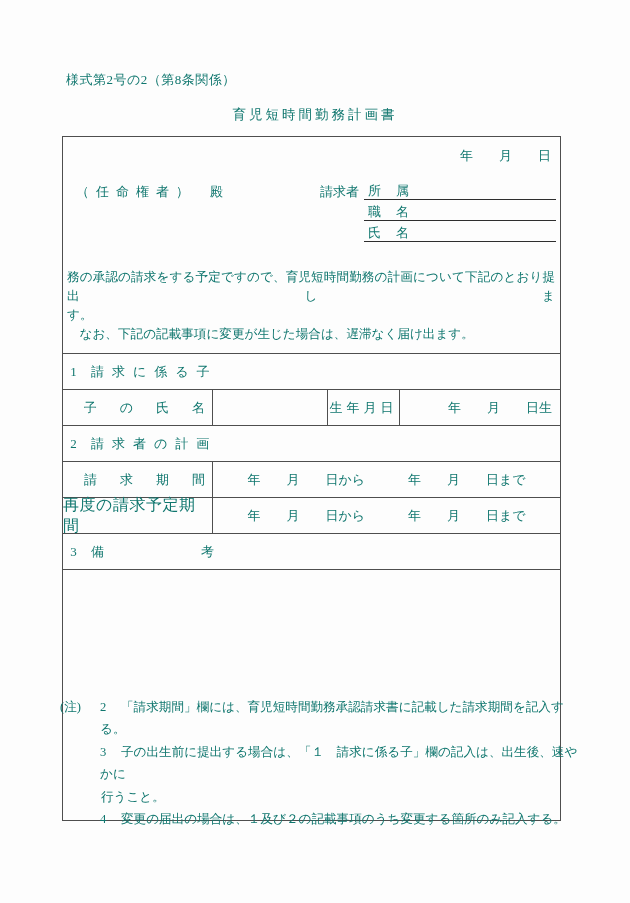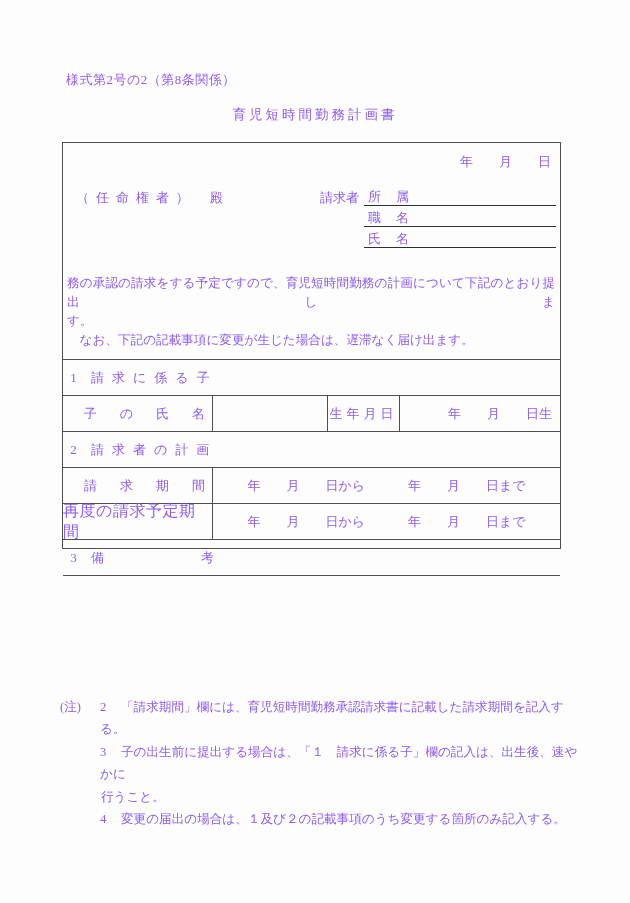--- a/index.html
+++ b/index.html
@@ -1,26 +1,26 @@
 <!DOCTYPE html>
 <html><head>
 <meta charset="utf-8">
 <style>
   html,body { margin:0; padding:0; background:#e9e9e9; }
   .page {
     position:relative; width:630px; height:903px; margin:0 auto;
-    background:#fdfdfd; color:#8b5cf6;
+    background:#fdfdfd; color:#0f766e;
     font-family:"Liberation Serif","DejaVu Serif",serif;
     font-size:13px; overflow:hidden;
   }
   .form-no { position:absolute; left:66px; top:71px; font-size:13px; letter-spacing:0.5px; }
   .doc-title { position:absolute; left:0; right:0; top:106px; text-align:center; font-size:13.5px; letter-spacing:3px; }
 
   .box {
-    position:absolute; left:62px; top:142px; width:499px; height:407px;
+    position:absolute; left:62px; top:136px; width:499px; height:685px;
     border:1px solid #4e4e4e; box-sizing:border-box;
     display:flex; flex-direction:column;
   }
   .box-header { position:relative; height:216px; flex:0 0 auto; }
   .date-line { position:absolute; top:10px; right:9px; }
   .addressee { position:absolute; left:13px; top:46px; }
   .addr { letter-spacing:7px; }
   .dono { margin-left:14px; }
   .requester { position:absolute; left:257px; top:42px; width:236px; }
   .req-row { display:flex; height:21px; align-items:flex-end; line-height:17px; }

